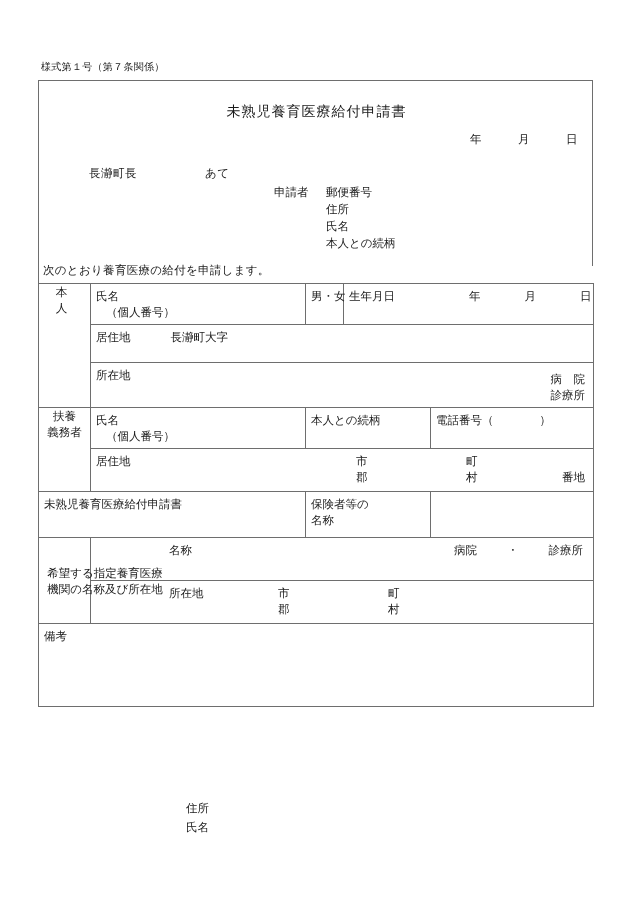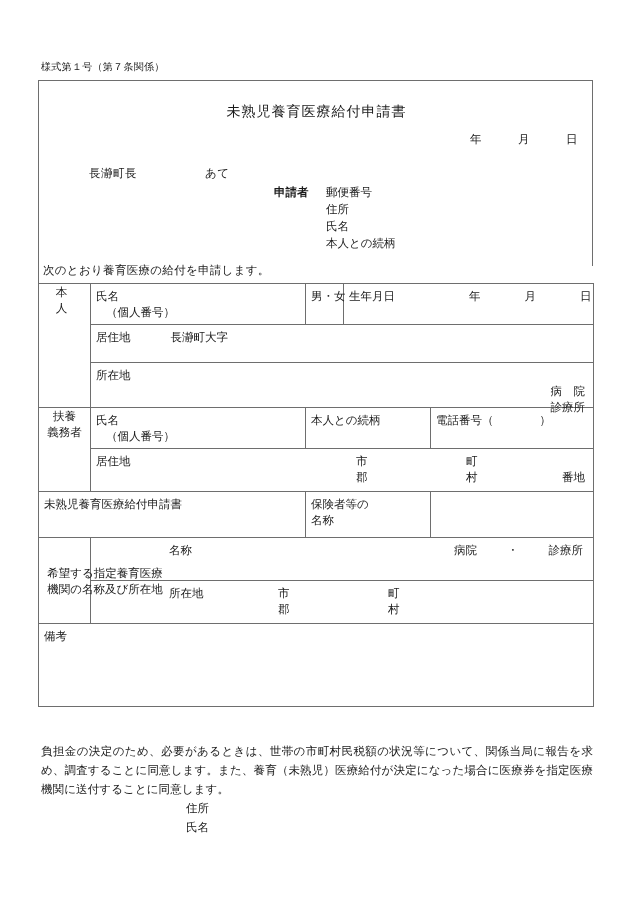--- a/index.html
+++ b/index.html
@@ -73,21 +73,20 @@
     position: absolute;
     left: 235px;
     top: 103px;
     font-size: 11.5px;
     line-height: 17px;
   }
   .applicant .row { white-space: nowrap; }
   .applicant .label-col {
     display: inline-block;
     width: 52px;
-    font-weight: bold;
   }
 
   
   .intro-row {
     position: absolute;
     left: 38px;
     top: 260px;
     width: 601px;
     height: 23px;
     border-left: 1px solid #6e6e6e;
@@ -131,21 +130,21 @@
     line-height: 16px;
     text-align: center;
   }
   .nowrap { white-space: nowrap; }
   .sub { padding-left: 10px; }
   .spaced { letter-spacing: 6px; }
 
   .right-abs {
     position: absolute;
     right: 8px;
-    top: 20px;
+    top: 8px;
     line-height: 16px;
     text-align: right;
     white-space: nowrap;
   }
   .inline-gap-s { display: inline-block; width: 30px; }
   .inline-gap-m { display: inline-block; width: 44px; }
   .inline-gap-l { display: inline-block; width: 74px; }
   .indent-val { display: inline-block; margin-left: 40px; }
 
   
@@ -349,20 +348,19 @@
 
       <tr>
         <td colspan="5" style="height:82px">
           <div class="cell">備考</div>
         </td>
       </tr>
 
     </tbody>
   </table>
 
-  <div class="footer-para">負担金の決定のため、必要があるときは、世帯の市町村民税額の状況等について、関係当局に報告を求め、調査することに同意します。また、養育（未熟児）医療給付が決定になった場合に医療券を指定医療機関に送付することに同意します。</div>
 
   <div class="sign-block">
     <div>住所</div>
     <div>氏名</div>
   </div>
 
 </div>
 
 </body></html>

